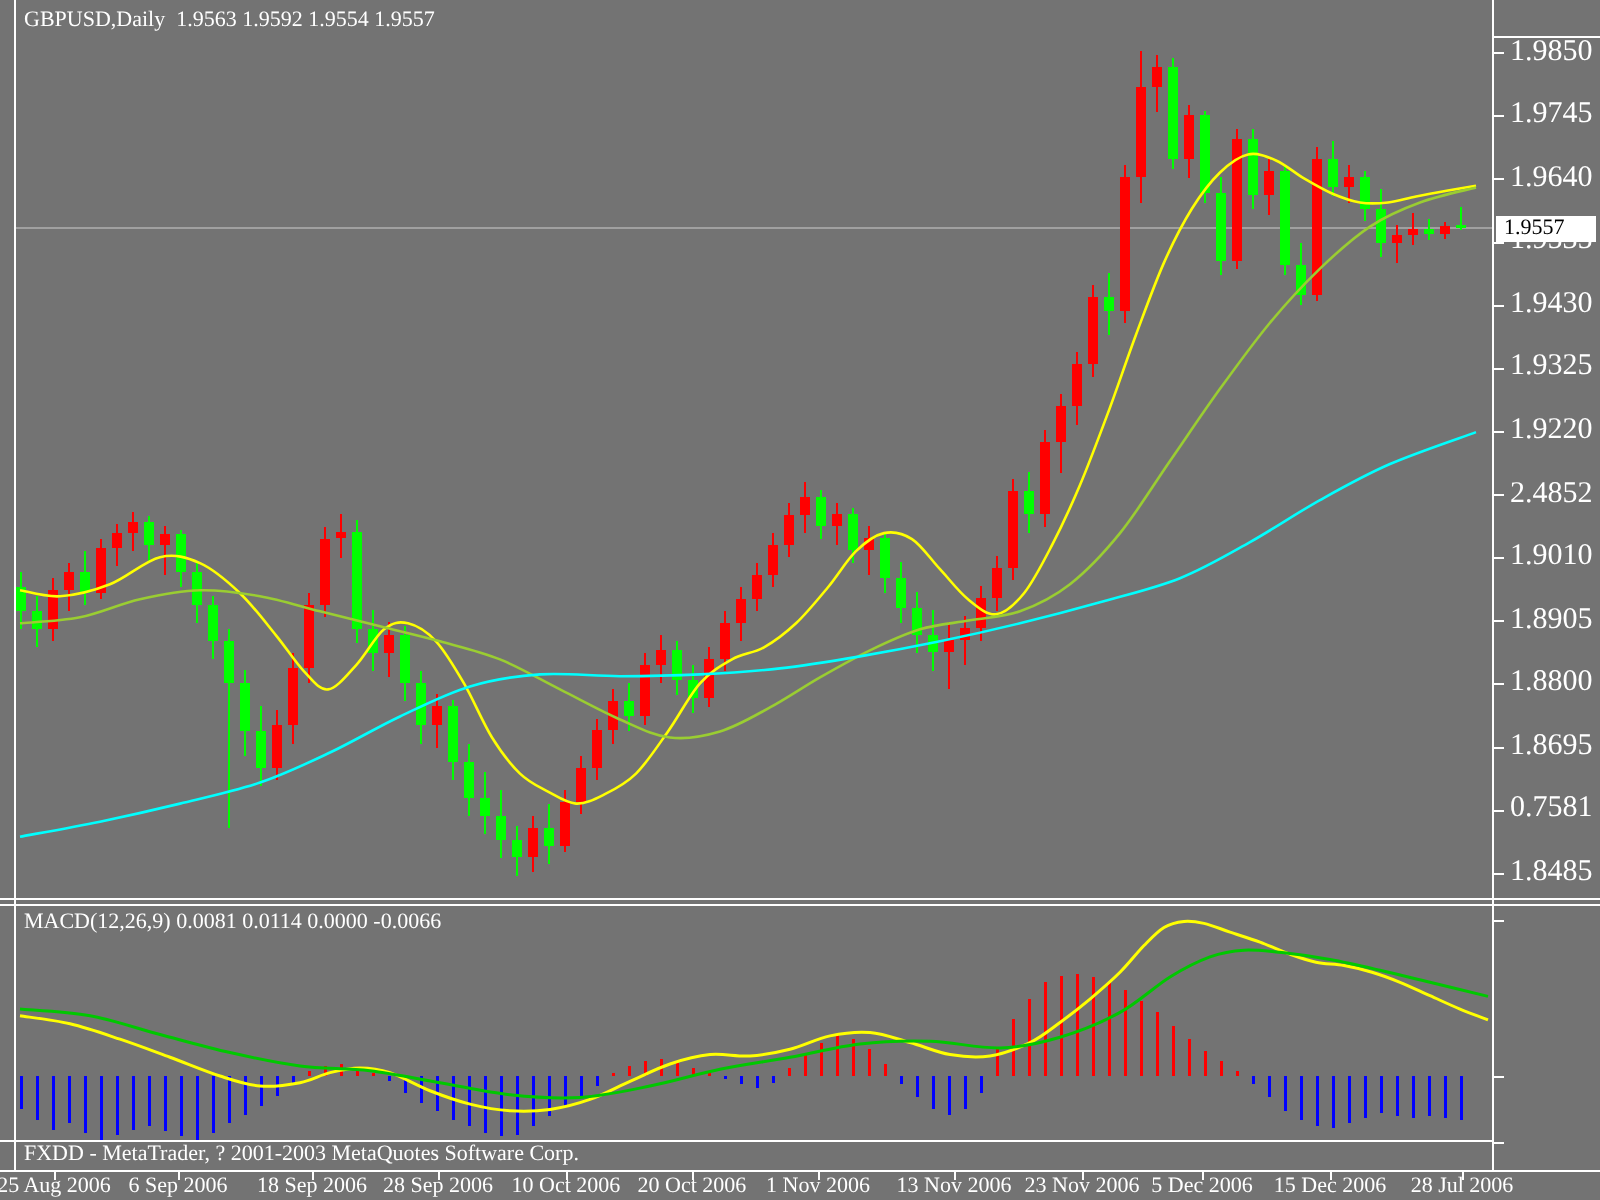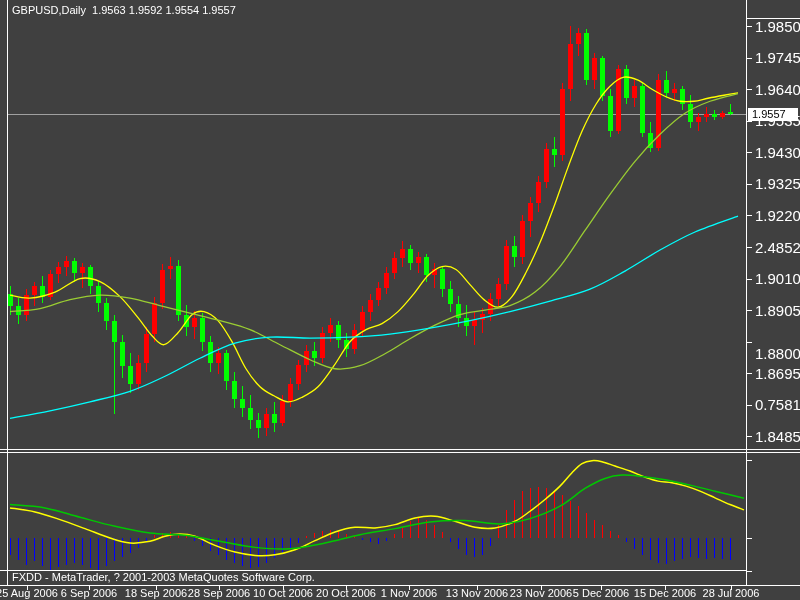--- a/index.html
+++ b/index.html
@@ -1,17 +1,17 @@
 <!DOCTYPE html>
 <html><head>
 <meta charset="utf-8">
 <style>
   html,body{margin:0;padding:0;background:#000;}
-  #root{position:relative;width:800px;height:600px;background:#404040;overflow:hidden;
-        font-family:Liberation Sans, sans-serif;color:#fff;}
+  #root{position:relative;width:800px;height:600px;background:#737373;overflow:hidden;
+        font-family:Liberation Serif, serif;color:#fff;}
   .t{position:absolute;font-size:11px;line-height:13px;white-space:pre;}
   #chart-svg{position:absolute;left:0;top:0;}
   .vline,.hline{position:absolute;background:#fff;}
   .axis-label{position:absolute;font-size:15px;line-height:13px;color:#fff;white-space:pre;}
   .date-label{position:absolute;font-size:11px;line-height:13px;color:#fff;transform:translateX(-50%);white-space:pre;}
   #price-tag{position:absolute;left:748px;width:50px;height:13px;background:#fff;color:#000;
              font-size:11px;line-height:13px;padding-left:4px;box-sizing:border-box;}
 </style>
 </head>
 <body>
@@ -519,34 +519,35 @@
 
   <div class="vline" style="left:7px;top:0;width:1px;height:585px;"></div>
   <div class="vline" style="left:746px;top:0;width:1px;height:585px;"></div>
   <div class="hline" style="left:746px;top:18px;width:54px;height:1px;"></div>
   <div class="hline" style="left:0;top:449px;width:800px;height:1px;"></div>
   <div class="hline" style="left:0;top:452px;width:800px;height:1px;"></div>
   <div class="hline" style="left:0;top:570px;width:746px;height:1px;"></div>
   <div class="hline" style="left:0;top:585px;width:800px;height:1px;"></div>
 
   <div class="t" id="title" style="left:12px;top:4px;">GBPUSD,Daily  1.9563 1.9592 1.9554 1.9557</div>
+  <div class="t" id="macd-label" style="left:12px;top:455px;">MACD(12,26,9) 0.0081 0.0114 0.0000 -0.0066</div>
   <div class="t" id="status" style="left:12px;top:571px;">FXDD - MetaTrader, ? 2001-2003 MetaQuotes Software Corp.</div>
 
   <div id="price-axis" style="position:absolute;left:747px;top:0;width:53px;height:585px;">
       <div class="axis-label" style="left: 8px; top: 19.6151px;">1.9850</div>
       <div class="axis-label" style="left: 8px; top: 51.1736px;">1.9745</div>
       <div class="axis-label" style="left: 8px; top: 82.7322px;">1.9640</div>
       <div class="axis-label" style="left: 8px; top: 114.291px;">1.9535</div>
       <div class="axis-label" style="left: 8px; top: 145.849px;">1.9430</div>
       <div class="axis-label" style="left: 8px; top: 177.408px; text-align: center;">1.9325</div>
       <div class="axis-label" style="left: 8px; top: 208.967px;">1.9220</div>
       <div class="axis-label" style="left: 8px; top: 240.525px;">2.4852</div>
       <div class="axis-label" style="left: 8px; top: 272.084px;">1.9010</div>
       <div class="axis-label" style="left: 8px; top: 303.642px;">1.8905</div>
-      <div class="axis-label" style="left: 8px; top: 335.201px; margin-top: 12px;">1.8800</div>
+      <div class="axis-label" style="left: 8px; top: 335.201px;">1.8800</div>
       <div class="axis-label" style="left: 8px; top: 366.759px;">1.8695</div>
       <div class="axis-label" style="left: 8px; top: 398.318px;">0.7581</div>
       <div class="axis-label" style="left: 8px; top: 429.877px;">1.8485</div>
     </div>
   <div id="date-axis" style="position:absolute;left:0;top:586px;width:800px;height:14px;">
       <div class="date-label" style="left: 27px; top: 1px;">25 Aug 2006</div>
       <div class="date-label" style="left: 89px; top: 1px;">6 Sep 2006</div>
       <div class="date-label" style="left: 156px; top: 1px;">18 Sep 2006</div>
       <div class="date-label" style="left: 219px; top: 1px;">28 Sep 2006</div>
       <div class="date-label" style="left: 283px; top: 1px;">10 Oct 2006</div>

